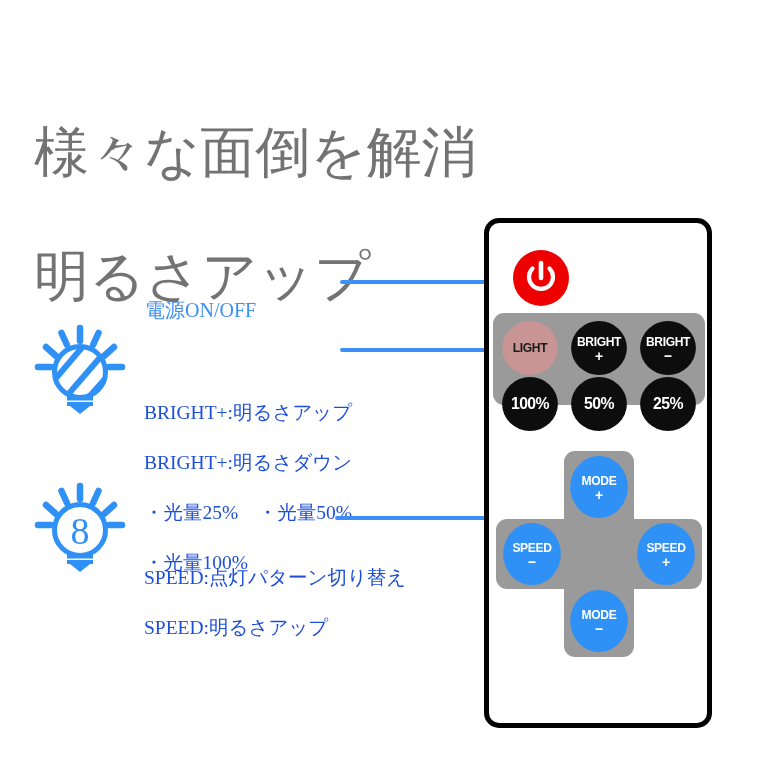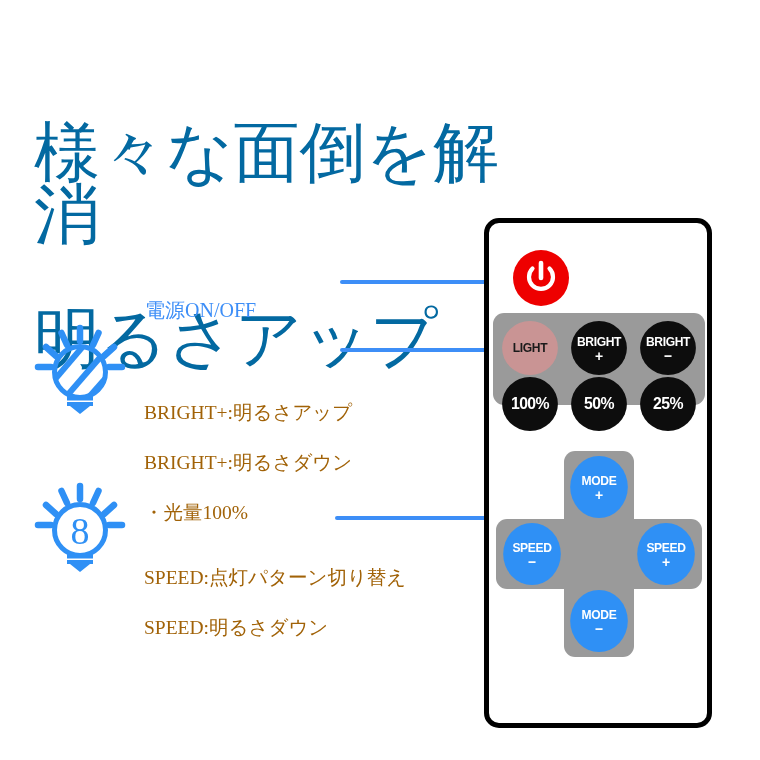--- a/index.html
+++ b/index.html
@@ -16,23 +16,23 @@
     font-family: "Liberation Serif", "DejaVu Serif", serif;
   }
 
   
   #headline {
     position: absolute;
     left: 34px;
     top: 60px;
     width: 470px;
     font-family: "Liberation Serif", "DejaVu Serif", serif;
-    font-size: 66px;
+    font-size: 55px;
     line-height: 62px;
-    color: #0369a1;
+    color: #737373;
     letter-spacing: 0px;
     white-space: pre-line;
     font-weight: 400;
   }
   #headline .hl-line { display: block; }
 
   
   .ann-title {
     position: absolute;
     font-family: "Liberation Serif", "DejaVu Serif", serif;
@@ -40,21 +40,21 @@
     line-height: 27px;
     color: #3d8ef7;
     white-space: nowrap;
     margin-top: 28px;
   }
   .ann-body {
     position: absolute;
     font-family: "Liberation Serif", "DejaVu Serif", serif;
     font-size: 19.5px;
     line-height: 25px;
-    color: #a16207;
+    color: #1d4ed8;
     white-space: pre-line;
   }
   .ann-body .bl { display: block; }
 
   
   .connector {
     position: absolute;
     height: 4px;
     background: #3d8ef7;
     border-radius: 2px;
@@ -248,20 +248,21 @@
       <rect x="34" y="80" width="26" height="4" fill="#2f90f5"></rect>
       <path d="M37 84 L57 84 L47 92 Z" fill="#2f90f5"></path>
     </svg>
   </div>
   <div class="connector" style="left:340px; top:348px; width:170px;">
     <span class="dot"></span>
   </div>
   <div class="ann-body" style="left:144px; top:375px;">
     <span class="bl">BRIGHT+:明るさアップ</span>
     <span class="bl">BRIGHT+:明るさダウン</span>
+    <span class="bl">・光量25%　・光量50%</span>
     <span class="bl">・光量100%</span>
   </div>
 
   <div class="bulb-icon" style="left:33px; top:482px;">
     <svg width="94" height="92" viewBox="0 0 94 92" xmlns="http://www.w3.org/2000/svg">
       <g stroke="#2f90f5" stroke-width="6.5" stroke-linecap="round" fill="none">
         <line x1="47" y1="4" x2="47" y2="17"></line>
         <line x1="28.5" y1="9" x2="34" y2="21"></line>
         <line x1="65.5" y1="9" x2="60" y2="21"></line>
         <line x1="13" y1="23" x2="23" y2="32"></line>
@@ -274,21 +275,21 @@
       <rect x="34" y="72" width="26" height="4.5" fill="#2f90f5"></rect>
       <rect x="34" y="78" width="26" height="4" fill="#2f90f5"></rect>
       <path d="M37 82 L57 82 L47 90 Z" fill="#2f90f5"></path>
     </svg>
   </div>
   <div class="connector" style="left:335px; top:516px; width:175px;">
     <span class="dot"></span>
   </div>
   <div class="ann-body" style="left:144px; top:540px;">
     <span class="bl">SPEED:点灯パターン切り替え</span>
-    <span class="bl">SPEED:明るさダウン</span>
+    <span class="bl">SPEED:明るさアップ</span>
   </div>
 
   <div id="footnote">
   </div>
 
   <div id="remote">
 
     <div id="power-button">
       <svg width="38" height="38" viewBox="0 0 38 38">
         <path d="M10.5 9.5 A12 12 0 1 0 27.5 9.5" fill="none" stroke="#ffffff" stroke-width="4.2" stroke-linecap="round"></path>

